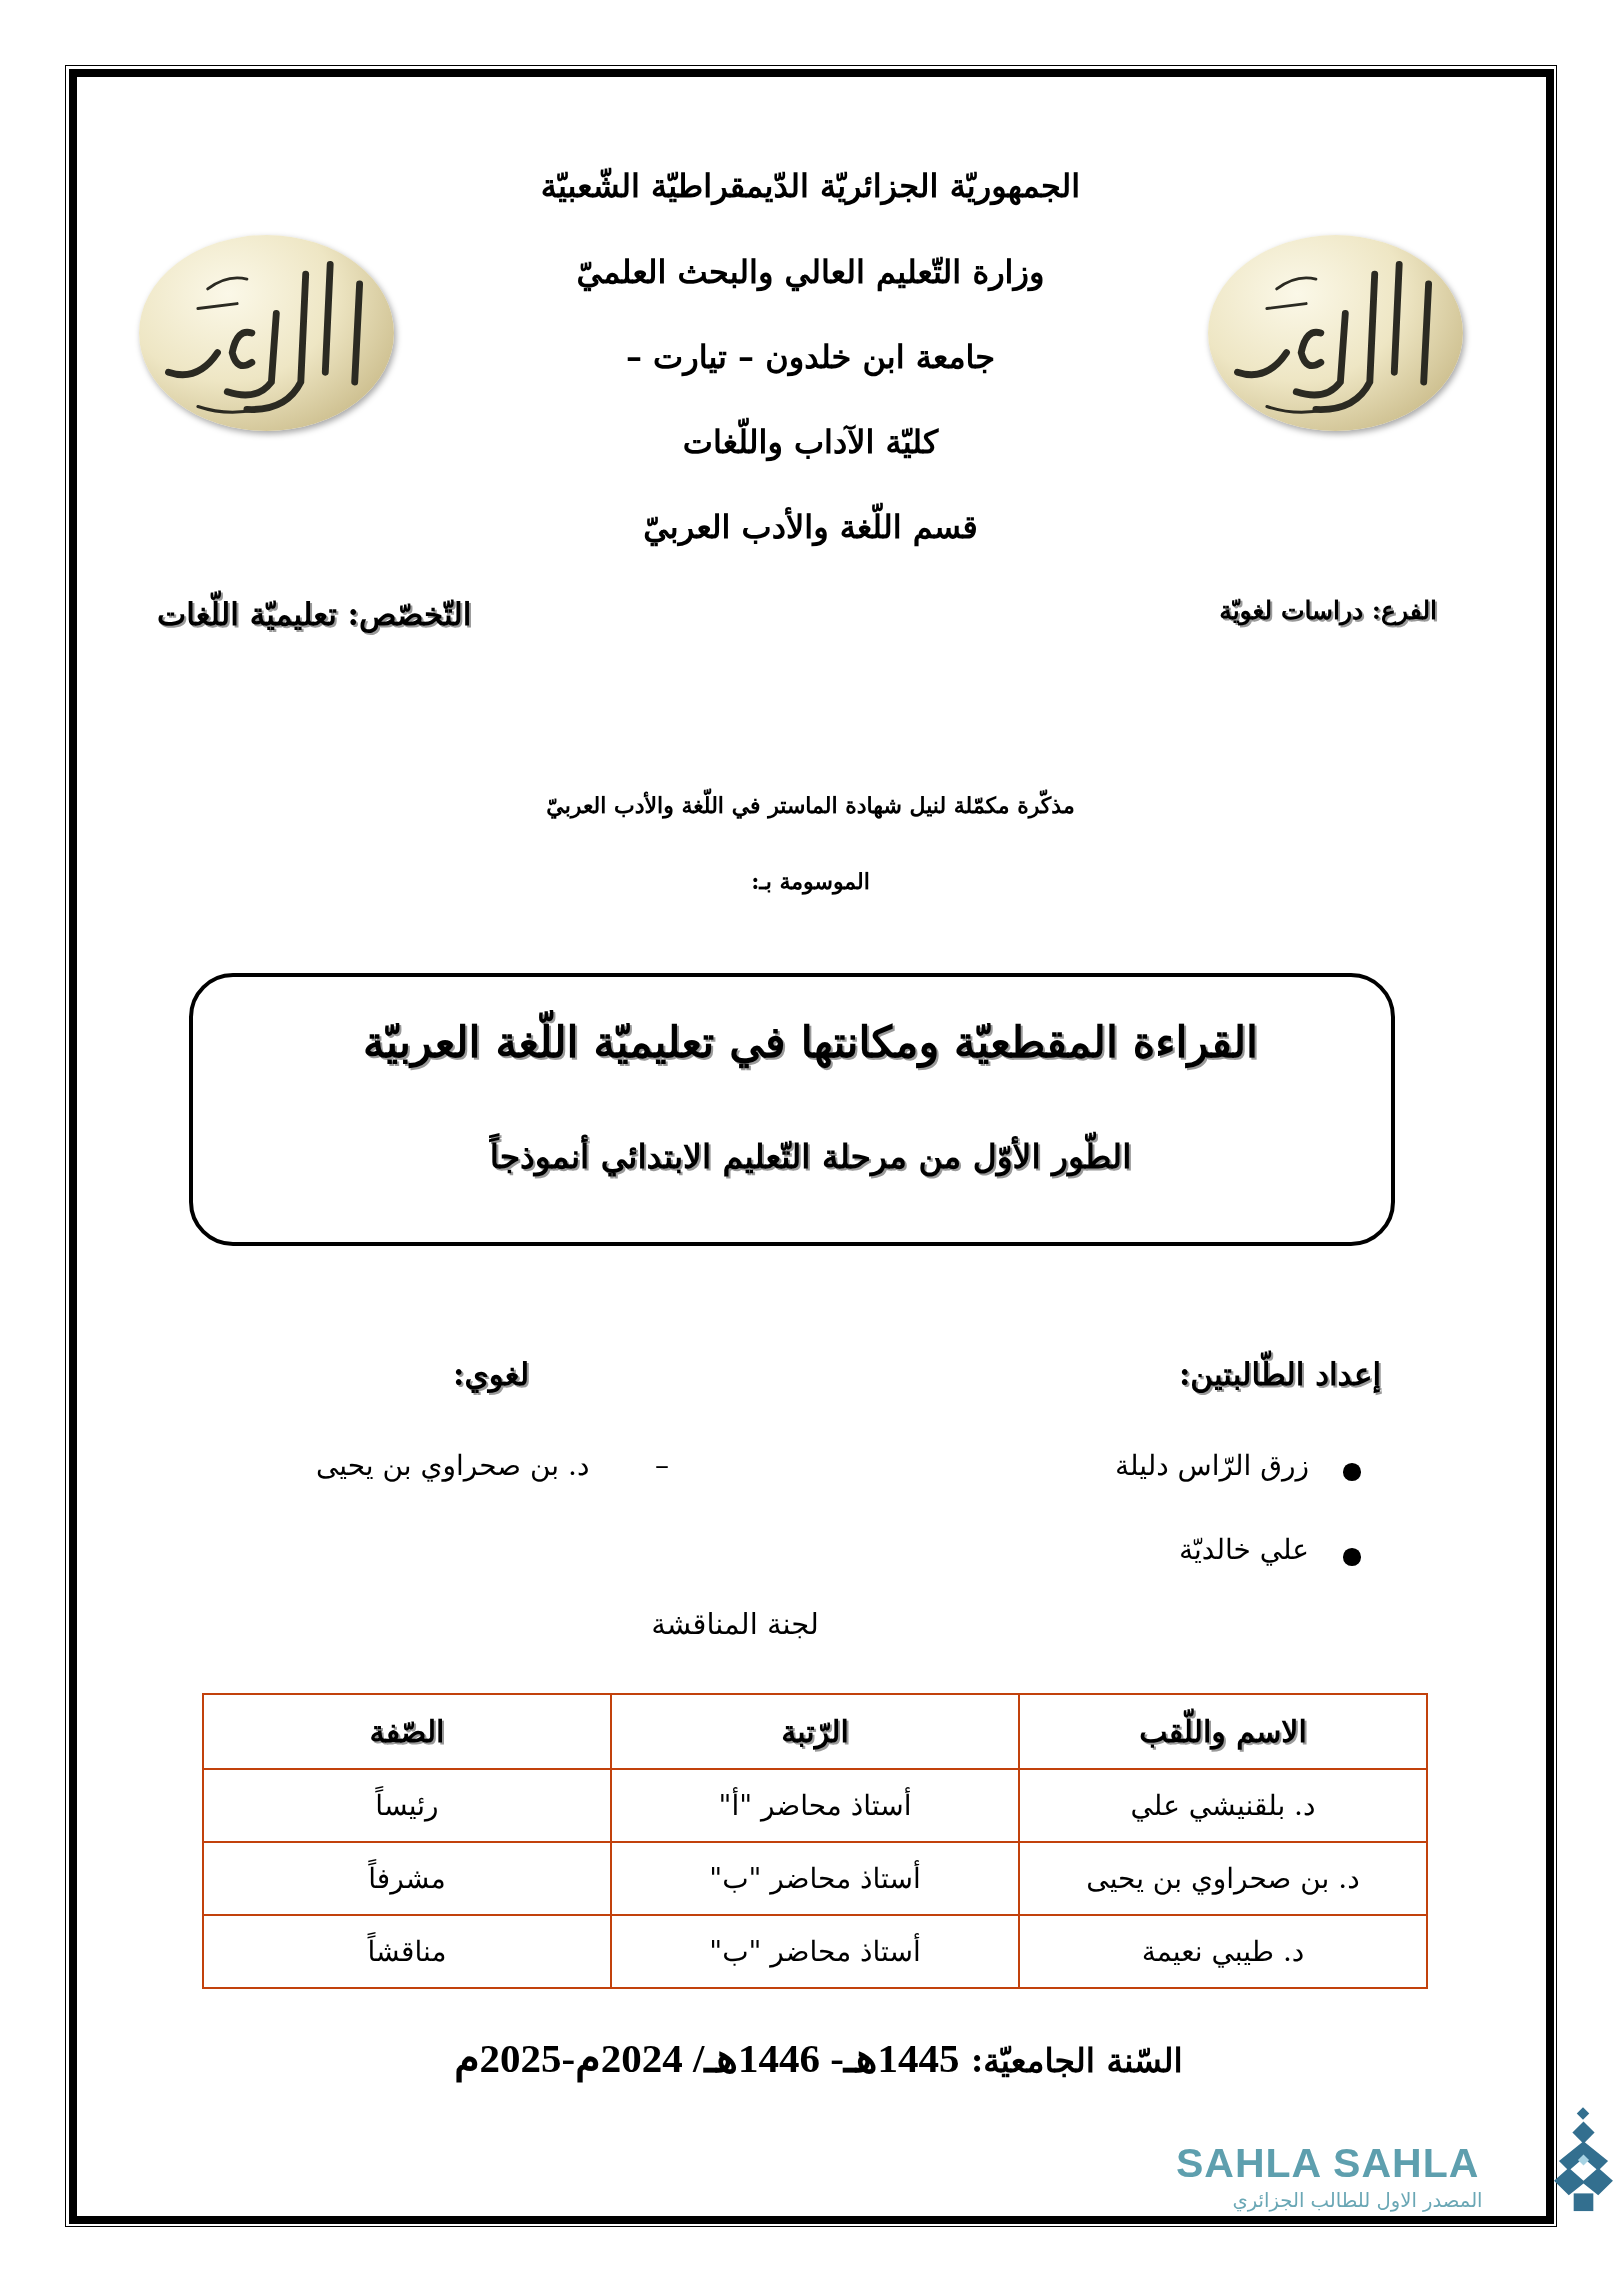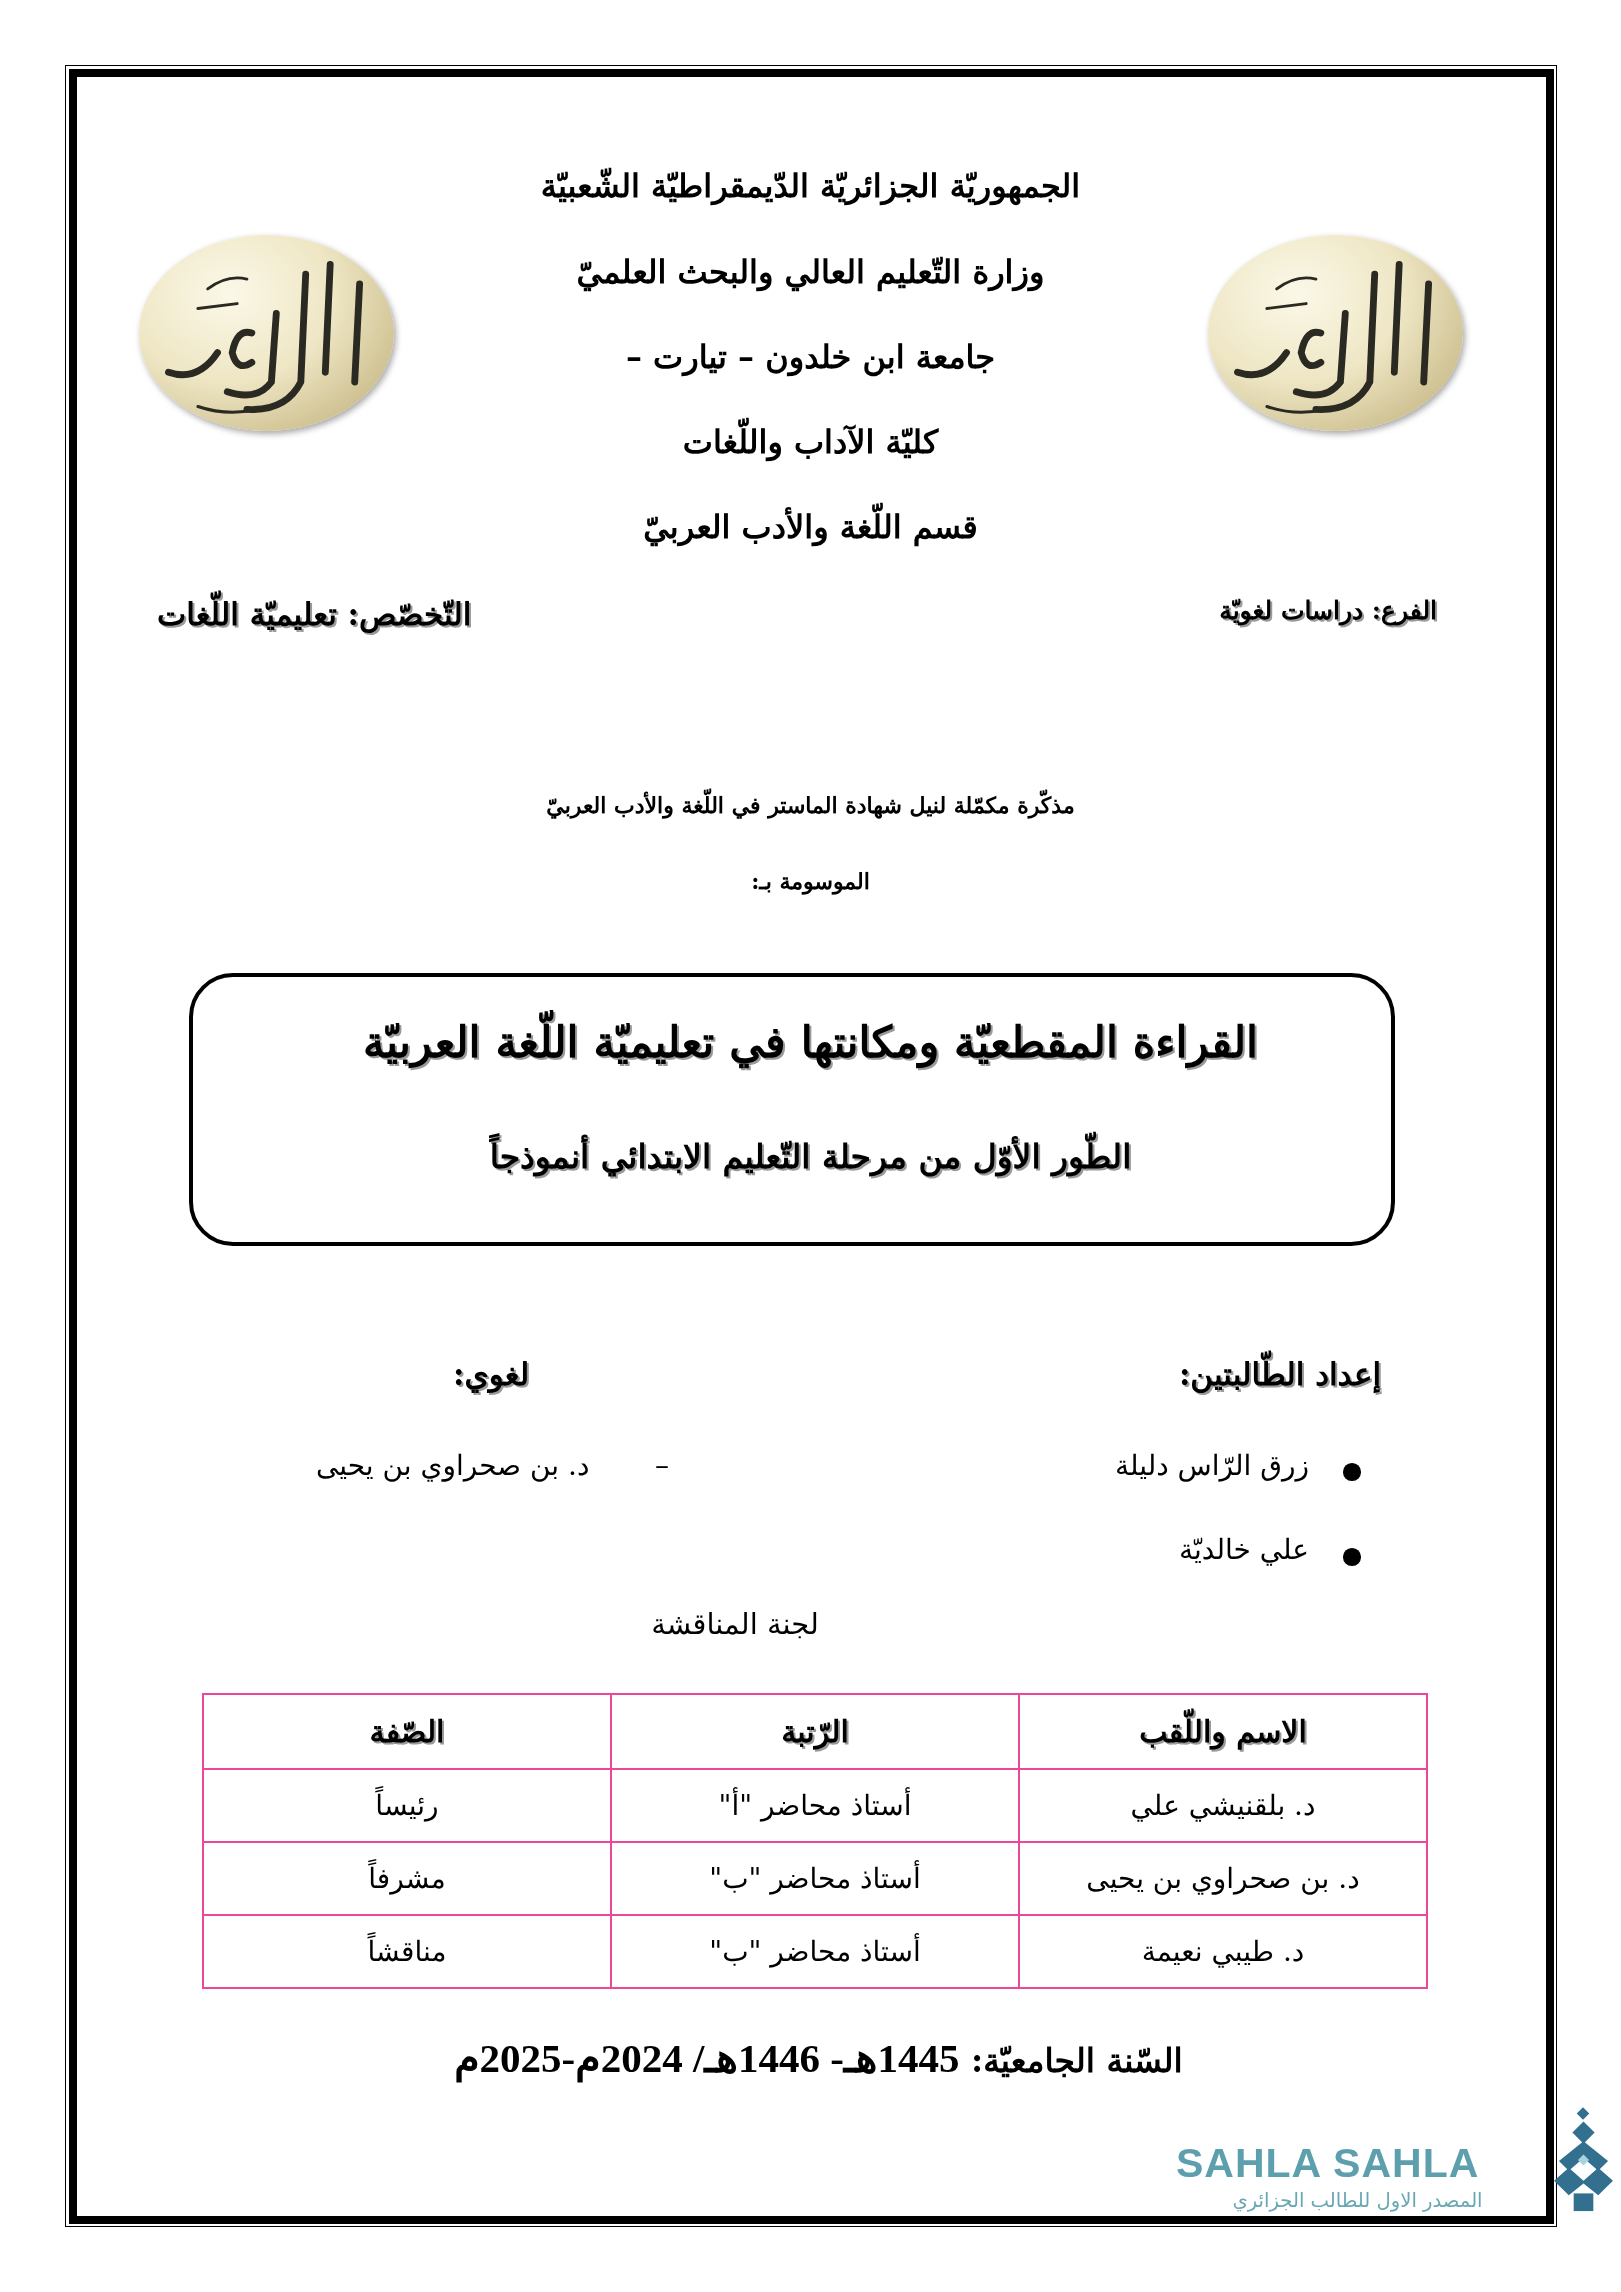--- a/index.html
+++ b/index.html
@@ -33,21 +33,21 @@
   .title-main { position: absolute; top: 1017px; font-size: 43px; font-weight: bold; }
   .title-sub  { position: absolute; top: 1137px; font-size: 33px; font-weight: bold; }
 
   .sec-head { position: absolute; font-size: 31px; font-weight: bold; direction: rtl; white-space: nowrap; }
   .person { position: absolute; font-size: 28px; direction: rtl; white-space: nowrap; }
   .bullet { position: absolute; width: 17.6px; height: 17.6px; border-radius: 50%; background: #000; }
 
   .committee-title { position: absolute; top: 1607px; left: 0; width: 1470px; text-align: center; font-size: 29px; font-weight: normal; direction: rtl; }
 
   table.committee { position: absolute; left: 202px; top: 1693px; width: 1226px; border-collapse: collapse; direction: rtl; table-layout: fixed; }
-  table.committee td, table.committee th { border: 2px solid #ec4899; text-align: center; font-size: 28px; height: 71px; padding: 0; }
+  table.committee td, table.committee th { border: 2px solid #c2410c; text-align: center; font-size: 28px; height: 71px; padding: 0; }
   table.committee th { font-size: 30px; font-weight: bold; height: 73px; }
 
   .year { position: absolute; top: 2034px; left: 0; width: 1621px; text-align: center; direction: rtl; white-space: nowrap; font-size: 33px; font-weight: bold; margin-left: 8px; }
   .year .num { font-family: "Liberation Serif", serif; font-size: 41px; }
 
   
   .wm-title { position: absolute; left: 1176px; top: 2140px; font-family: "Liberation Sans", sans-serif; font-size: 41px; font-weight: bold; color: #5e9fae; letter-spacing: 1px; white-space: nowrap; }
   .wm-sub { position: absolute; left: 1181px; top: 2189px; font-family: "DejaVu Sans", sans-serif; font-size: 19.6px; color: #6aa7b5; direction: rtl; white-space: nowrap; width: 353px; text-align: center; }
   .wm-logo { position: absolute; left: 1549px; top: 2107px; }
 </style>

